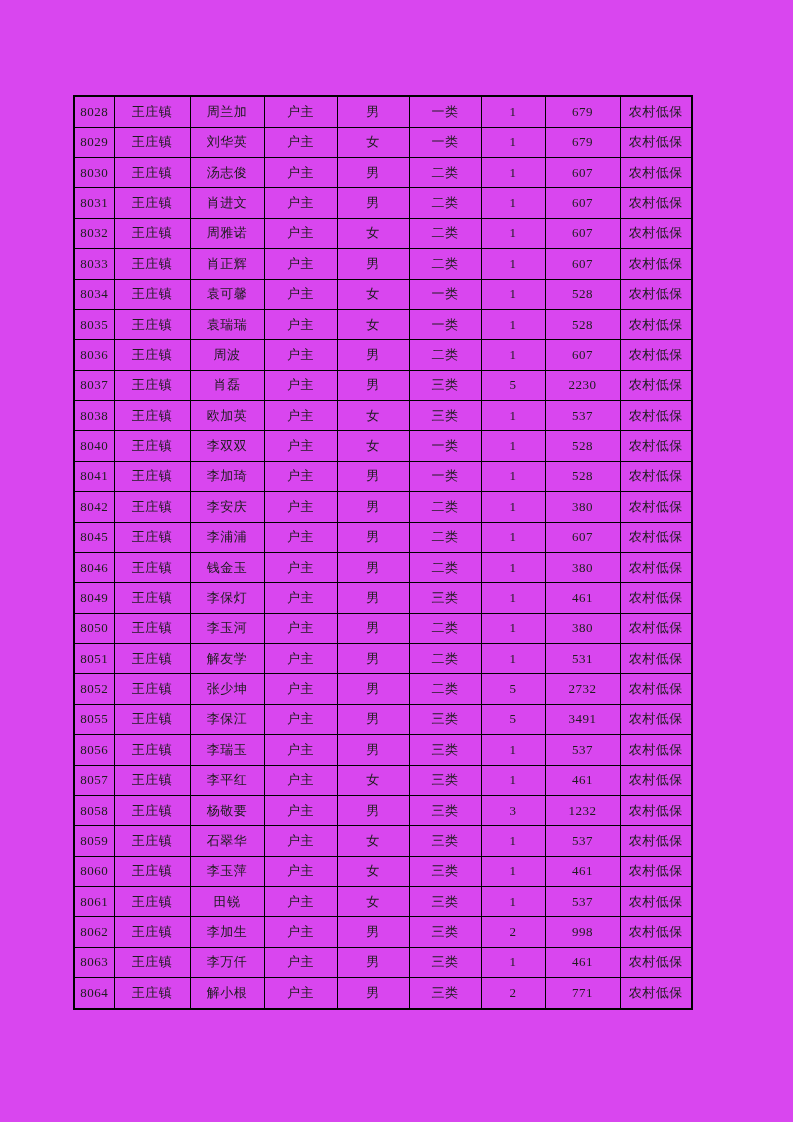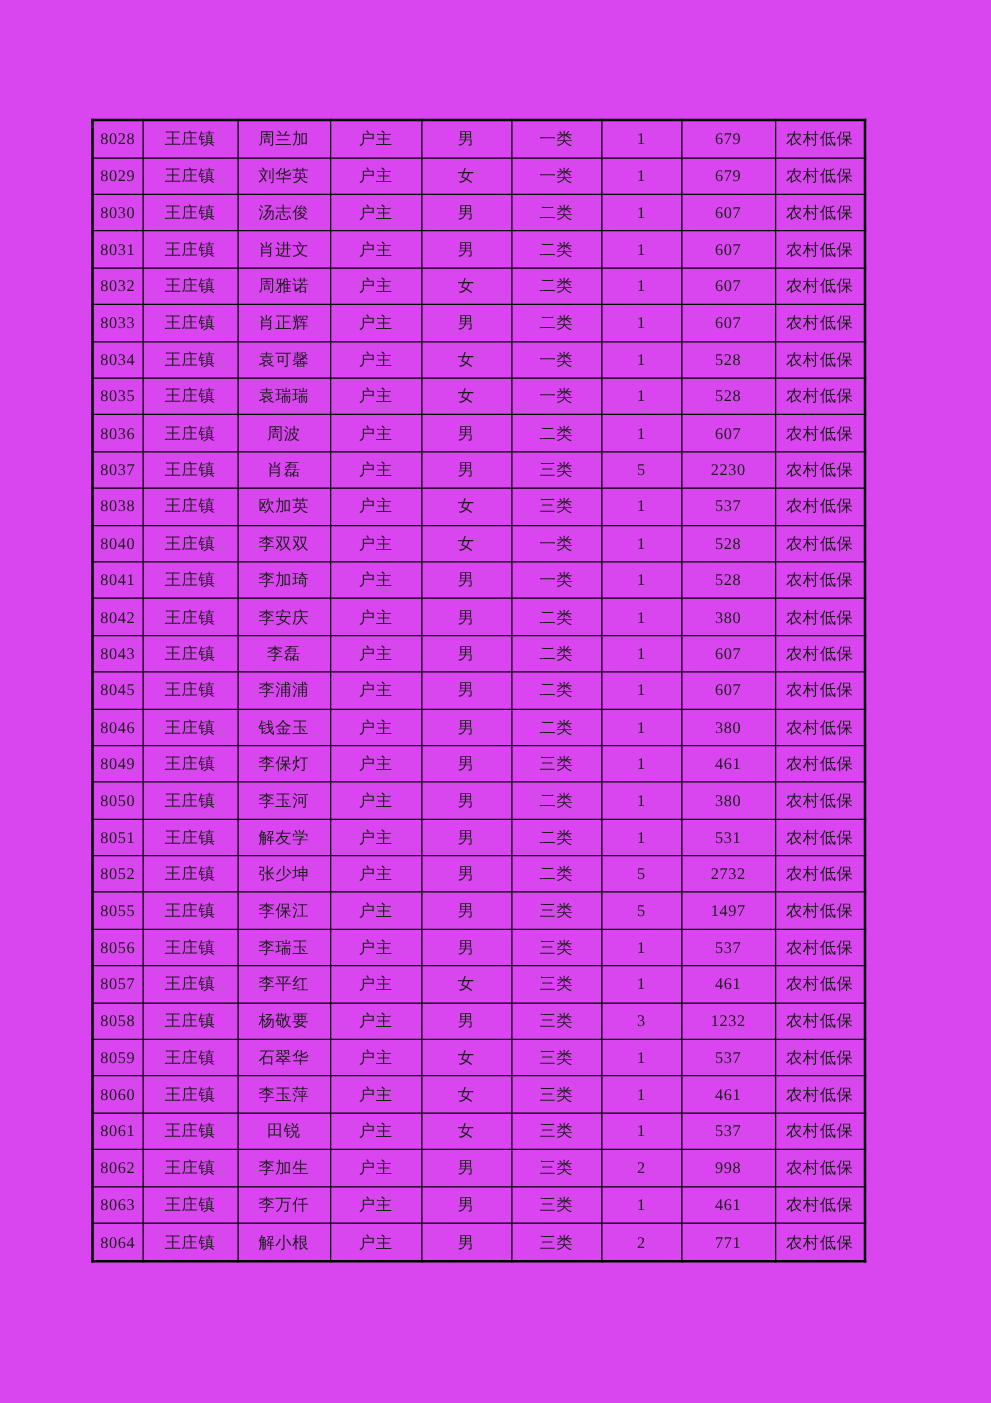--- a/index.html
+++ b/index.html
@@ -211,31 +211,20 @@
           <td>王庄镇</td>
           <td>李安庆</td>
           <td>户主</td>
           <td>男</td>
           <td>二类</td>
           <td>1</td>
           <td>380</td>
           <td>农村低保</td>
         </tr>
         <tr>
-          <td>8043</td>
-          <td>王庄镇</td>
-          <td>李磊</td>
-          <td>户主</td>
-          <td>男</td>
-          <td>二类</td>
-          <td>1</td>
-          <td>607</td>
-          <td>农村低保</td>
-        </tr>
-        <tr>
           <td>8045</td>
           <td>王庄镇</td>
           <td>李浦浦</td>
           <td>户主</td>
           <td>男</td>
           <td>二类</td>
           <td>1</td>
           <td>607</td>
           <td>农村低保</td>
         </tr>
@@ -295,21 +284,21 @@
           <td>农村低保</td>
         </tr>
         <tr>
           <td>8055</td>
           <td>王庄镇</td>
           <td>李保江</td>
           <td>户主</td>
           <td>男</td>
           <td>三类</td>
           <td>5</td>
-          <td>1497</td>
+          <td>3491</td>
           <td>农村低保</td>
         </tr>
         <tr>
           <td>8056</td>
           <td>王庄镇</td>
           <td>李瑞玉</td>
           <td>户主</td>
           <td>男</td>
           <td>三类</td>
           <td>1</td>

